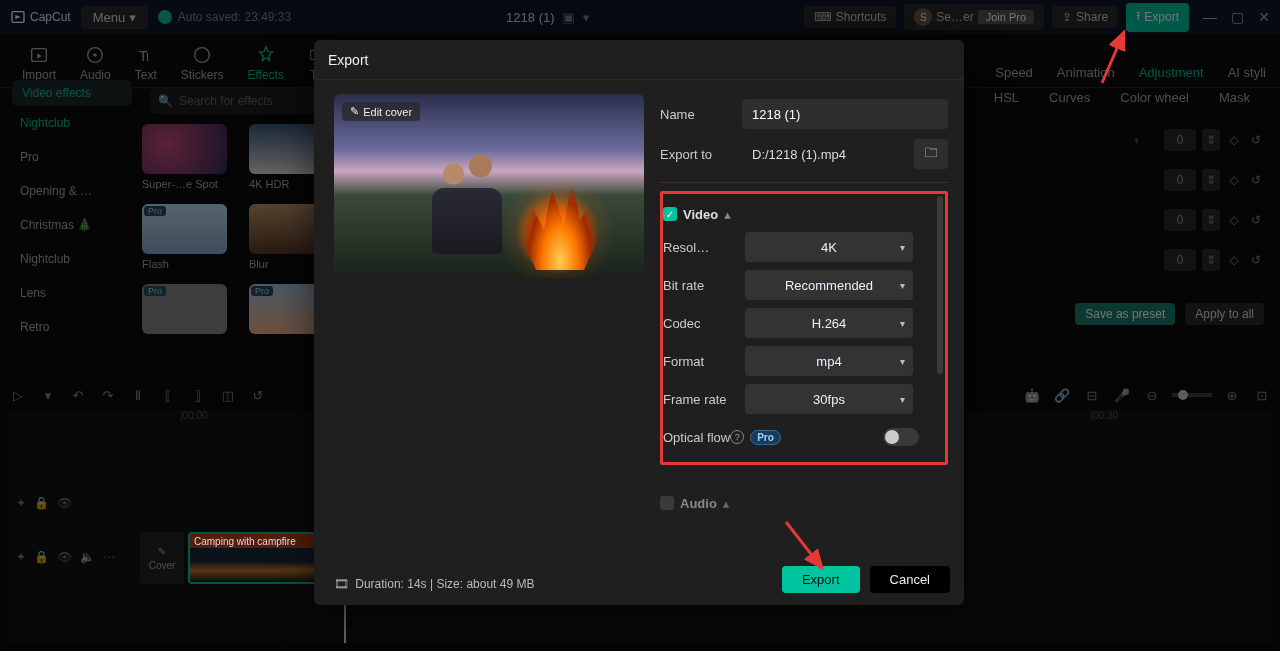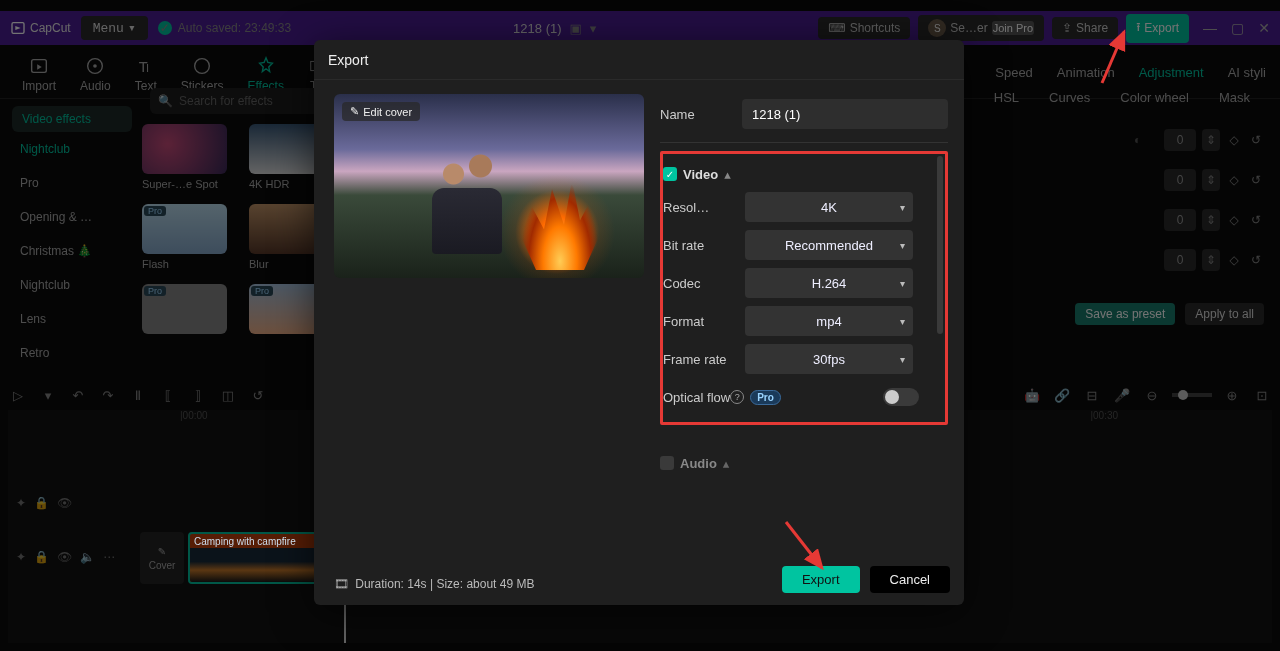--- a/index.html
+++ b/index.html
@@ -8,48 +8,47 @@
     background: #0d0d0d;
     font-family: -apple-system, BlinkMacSystemFont, "Segoe UI", Arial, sans-serif;
     font-size: 13px;
     color: #ccc;
     overflow: hidden;
     position: relative;
   }
   
   .titlebar {
     height: 34px;
-    background: #4c1d95;
+    background: #0f172a;
     display: flex;
     align-items: center;
     padding: 0 10px;
     gap: 10px;
-    margin-top: 11px;
   }
   .logo { display:flex; align-items:center; gap:4px; color:#e8e8e8; font-size:12px;}
   .logo svg { width:16px; height:16px; }
   .menu-btn {
     background:#2a2a2a;
     border:none;
     color:#ddd;
     padding:4px 12px;
     border-radius:4px;
     font-size:13px;
-    display:flex; align-items:center; gap:4px;font-family:Liberation Mono, monospace;
+    display:flex; align-items:center; gap:4px;
   }
   .autosave { display:flex; align-items:center; gap:6px; color:#888; font-size:12px;}
   .autosave .check { width:14px; height:14px; background:#00c4a0; border-radius:50%; display:flex; align-items:center; justify-content:center;}
   .titlebar-center { flex:1; display:flex; justify-content:center; align-items:center; gap:8px; color:#ddd;}
   .titlebar-right { display:flex; align-items:center; gap:8px;}
   .pill-btn {
     background:#2a2a2a; border:none; color:#ccc; padding:4px 10px; border-radius:4px; font-size:12px;
     display:flex; align-items:center; gap:4px;
   }
   .export-btn-top { background:#00c4a0; color:#fff; }
-  .join-pro { background:#555; color:#fff; padding:1px 1px; border-radius:3px; font-size:11px; }
+  .join-pro { background:#555; color:#fff; padding:1px 8px; border-radius:3px; font-size:11px; }
   .win-ctrl { color:#aaa; margin-left:6px; font-size:14px; }
   .avatar { width:18px; height:18px; border-radius:50%; background:#6b5b4a; display:flex; align-items:center; justify-content:center; font-size:10px; color:#fff;}
   .icon-box { color:#888; }
 
   
   .main-tabs {
     height: 54px;
     display:flex;
     align-items:center;
     padding: 4px 12px 0 12px;
@@ -88,21 +87,21 @@
   .insp-row { display:flex; align-items:center; justify-content:flex-end; gap:6px; height:40px; }
   .num-box { background:#2a2a2a; padding:4px 8px; border-radius:4px; min-width:32px; text-align:center; }
   .stepper { background:#2a2a2a; padding:4px 3px; border-radius:4px; color:#888; width:18px; text-align:center;}
   .diamond { width:16px; color:#888; text-align:center;}
   .save-preset { background:#1a7d6e; color:#fff; padding:4px 10px; border-radius:4px; border:none; font-size:12px;}
   .apply-all { background:#2a2a2a; color:#ddd; padding:4px 10px; border-radius:4px; border:none; font-size:12px;}
 
   
   .left-panel {
     position:absolute;
-    top:106px; left:12px; width:120px;
+    top:80px; left:12px; width:120px;
   }
   .ve-btn { background:#1e2a28; color:#00c4a0; padding:6px 10px; border-radius:6px; font-size:12px;}
   .cat { color:#aaa; font-size:12px; padding:10px 8px; cursor:pointer;}
   .cat.active { color:#00c4a0; }
   .search-row {
     position:absolute; top:88px; left:150px; width:170px;
     background:#1e1e1e; border-radius:6px; padding:6px 8px;
     color:#666; font-size:12px;
     display:flex; align-items:center; gap:6px;
   }
@@ -536,20 +535,29 @@
       </div>
     </div>
 
     <div class="form-col">
       <div class="form-row">
         <span class="lbl">Name</span>
         <div class="inp">
             <span>1218 (1)</span>
           </div>
       </div>
+      <div class="form-row path-row">
+        <span class="lbl">Export to</span>
+        <div class="inp">
+            <span>D:/1218 (1).mp4</span>
+          </div>
+        <div class="folder-btn">
+            <span>🗀</span>
+          </div>
+      </div>
       <div class="divider"></div>
 
       <div class="redbox">
         <div class="scrollthumb"></div>
         <div class="section-head">
           <span class="chk">✓</span>
           <b>Video</b>
           <span style="color:#888">▴</span>
         </div>
         <div class="vrow">

